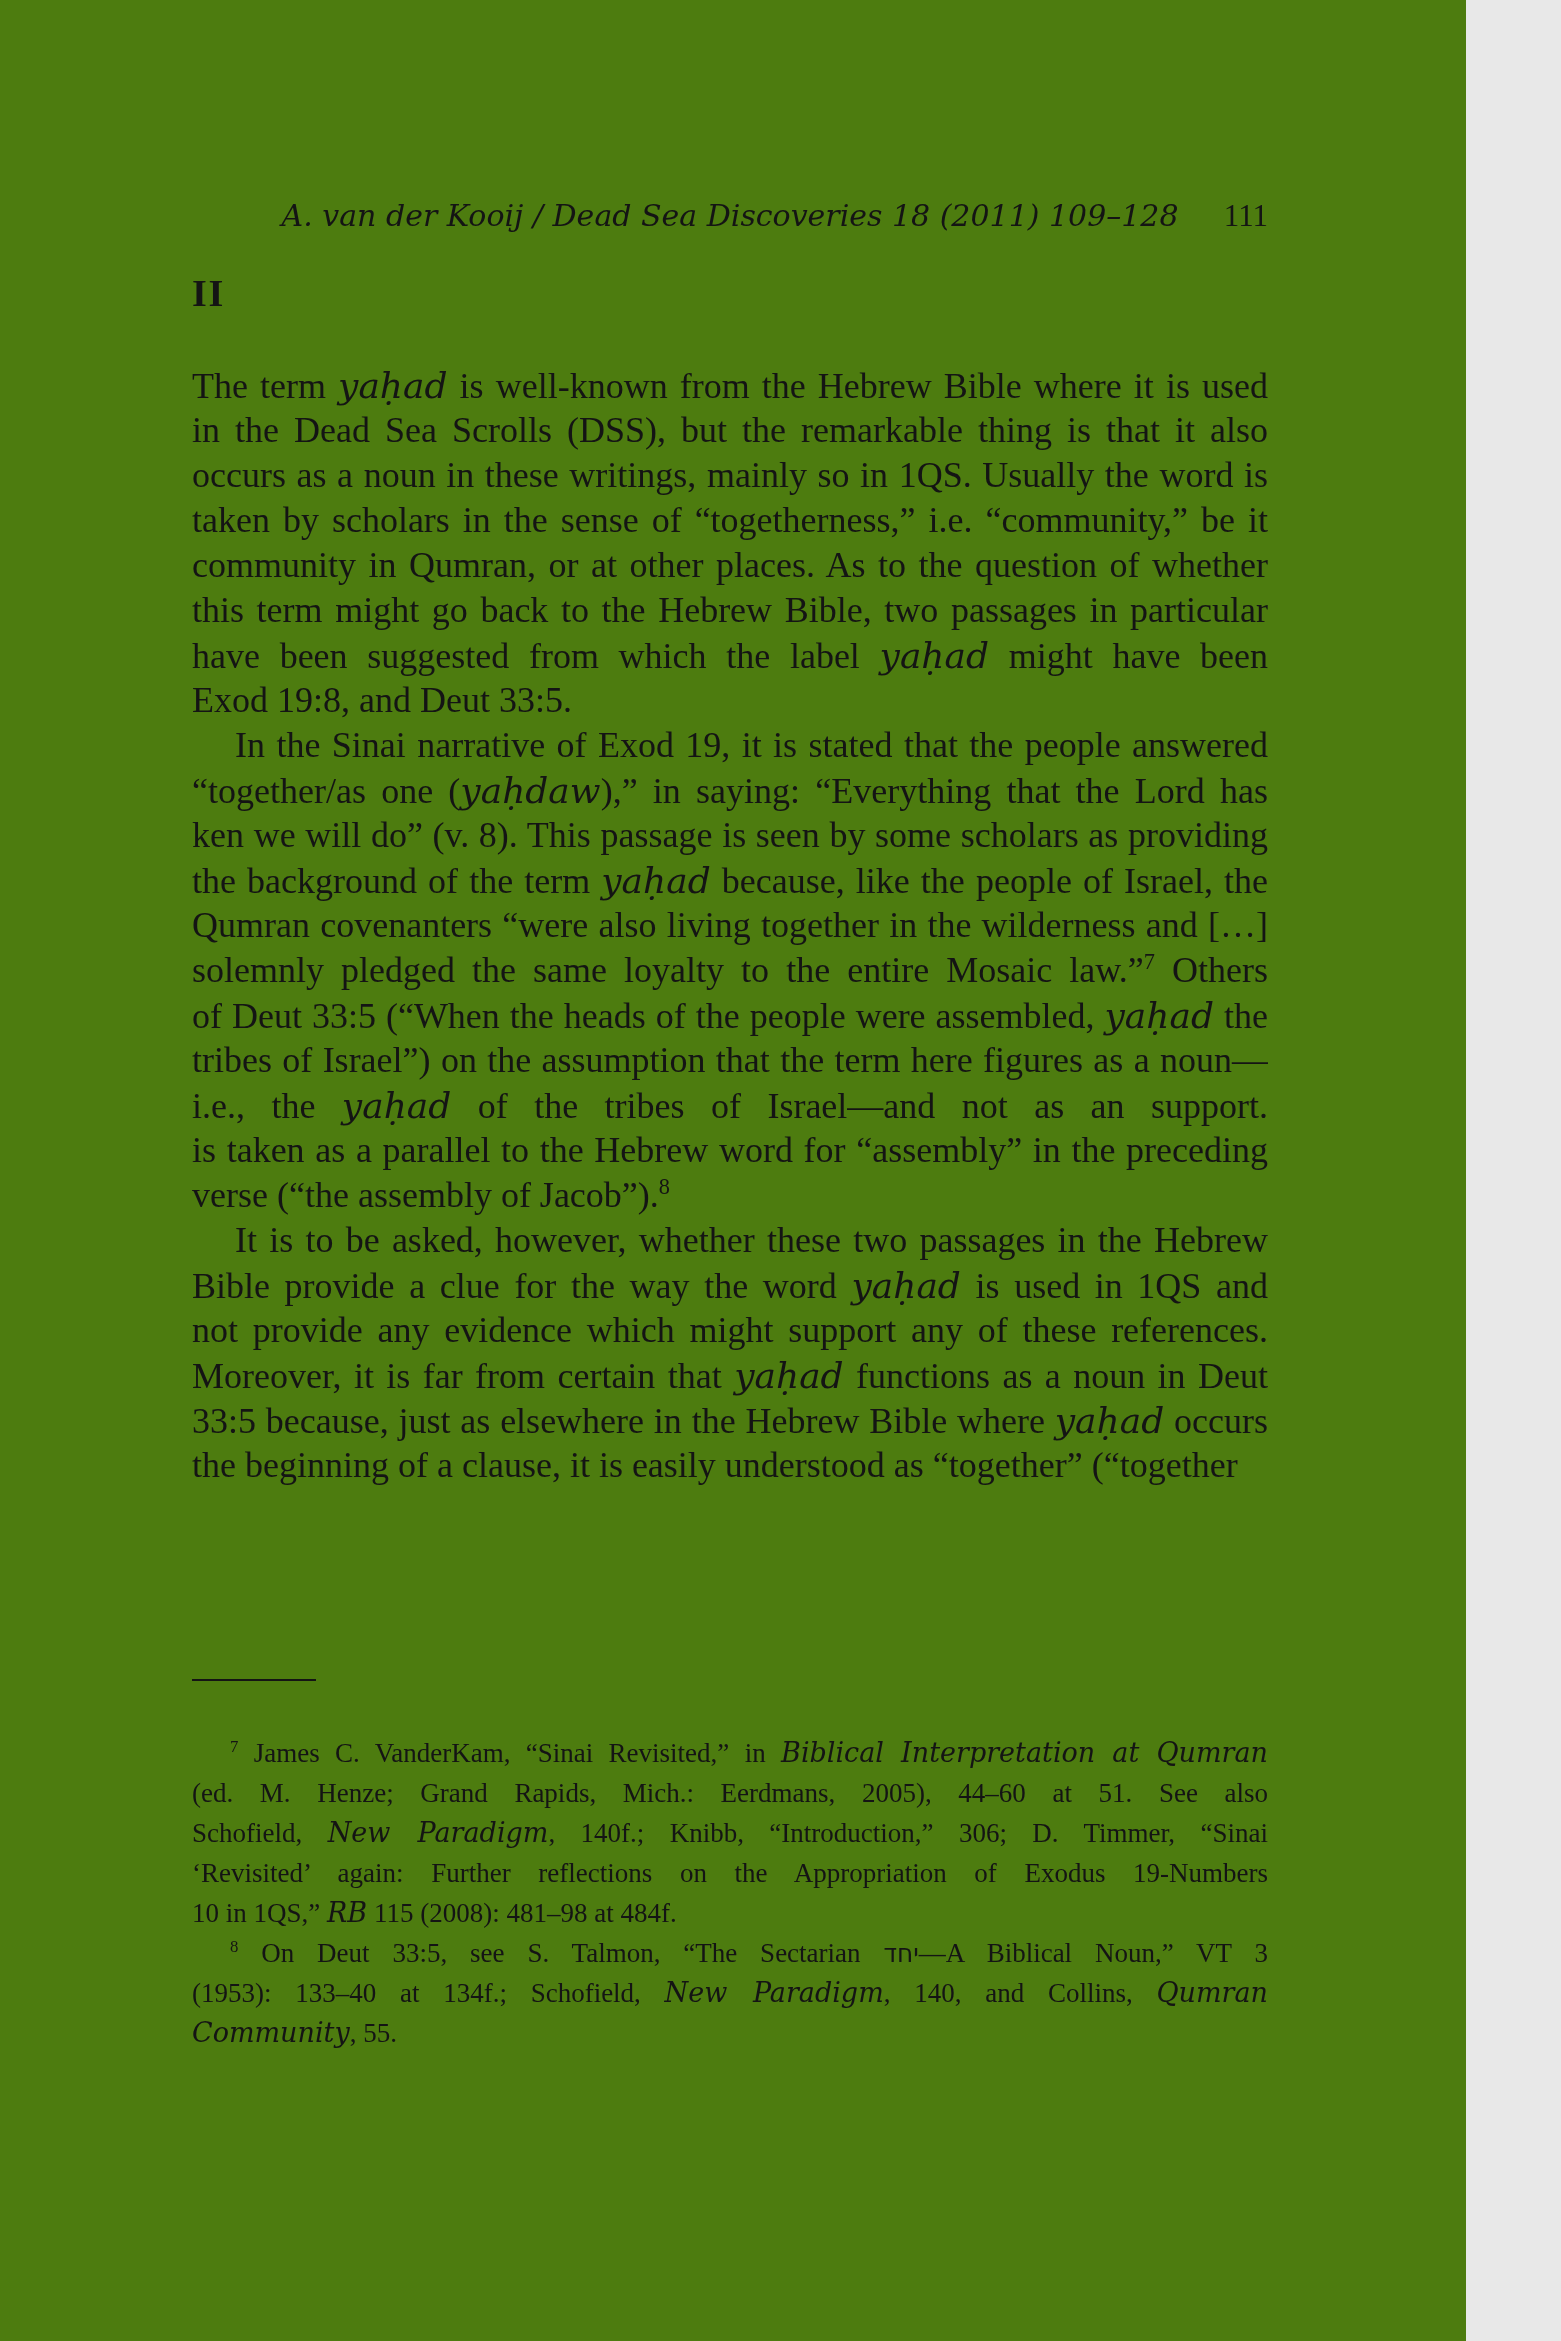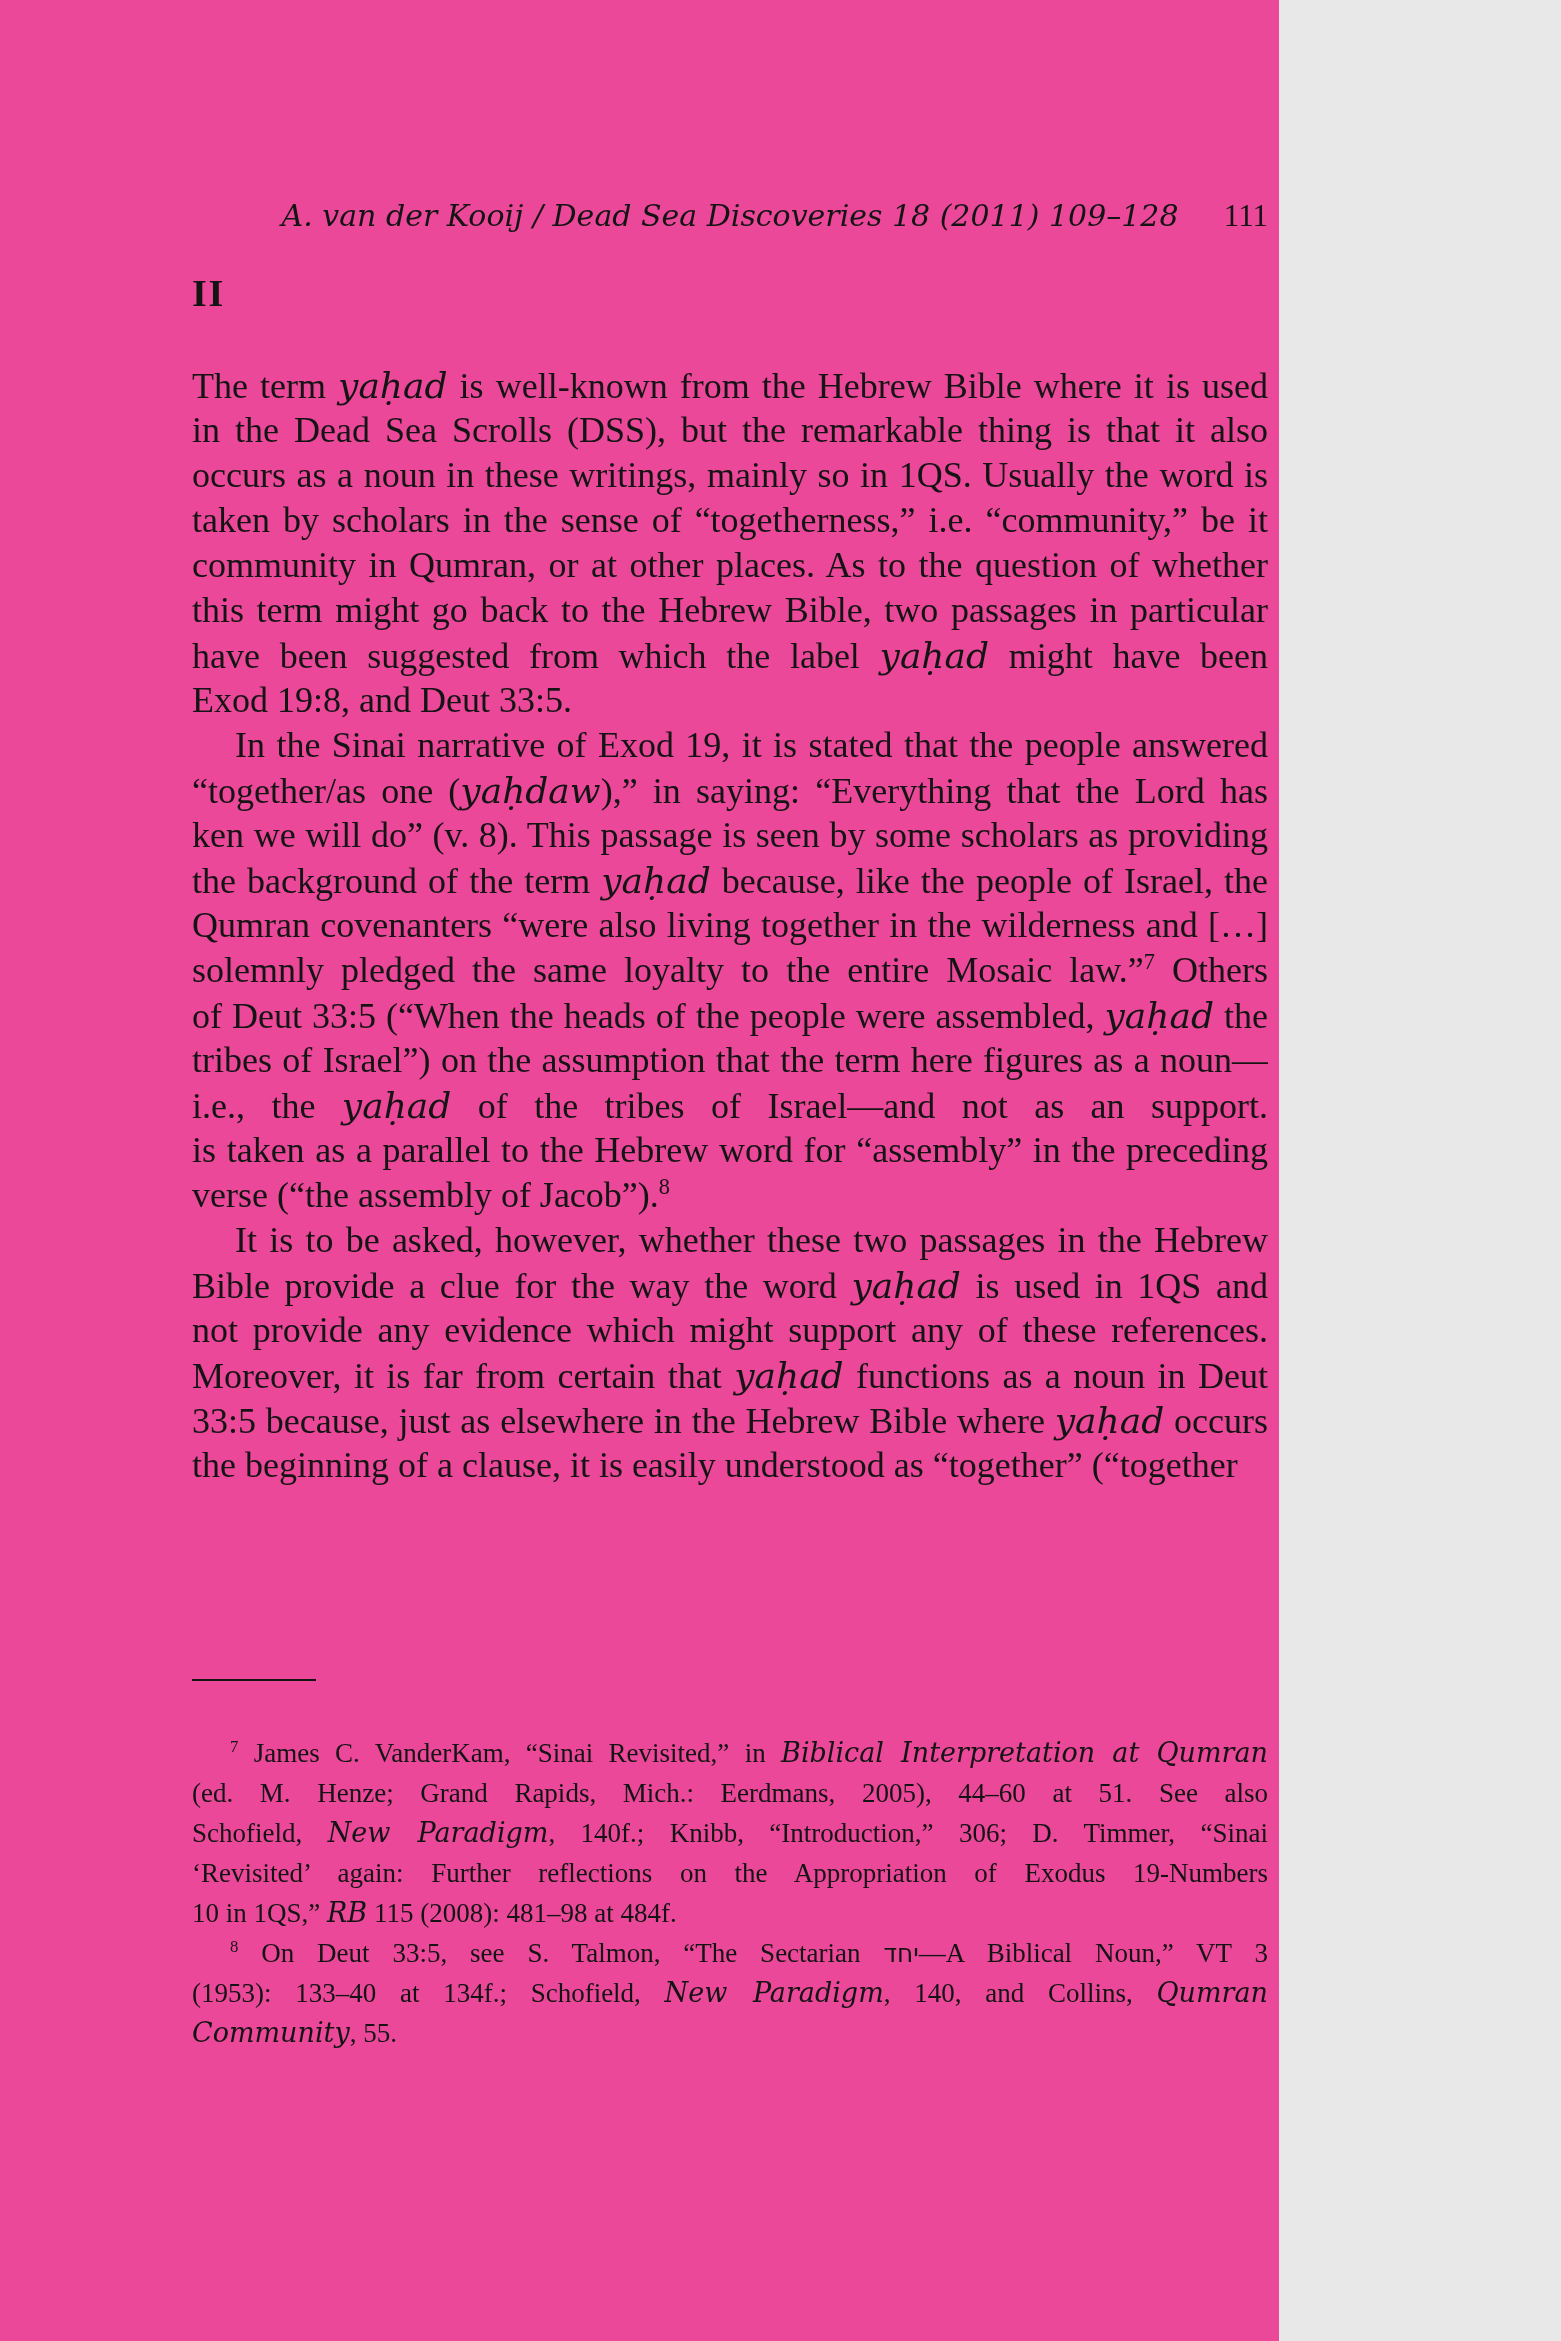--- a/index.html
+++ b/index.html
@@ -1,19 +1,19 @@
 <!DOCTYPE html>
 <html style="font-size:13.2px"><head>
 <meta charset="utf-8">
 <style>
   html,body{margin:0;padding:0;background:#e8e8e8;}
   .page{
     position:relative;
-    width:1279px;height:2342px;
-    background:#ec4899;
+    width:1466px;height:2342px;
+    background:#4d7c0f;
     color:#141414;
     font-family:"Liberation Serif","DejaVu Serif",serif;
     overflow:hidden;
   }
   .content{position:absolute;left:192px;width:1076px;}
   
   .running-header{
     top:197px;
     height:41px;
   }

